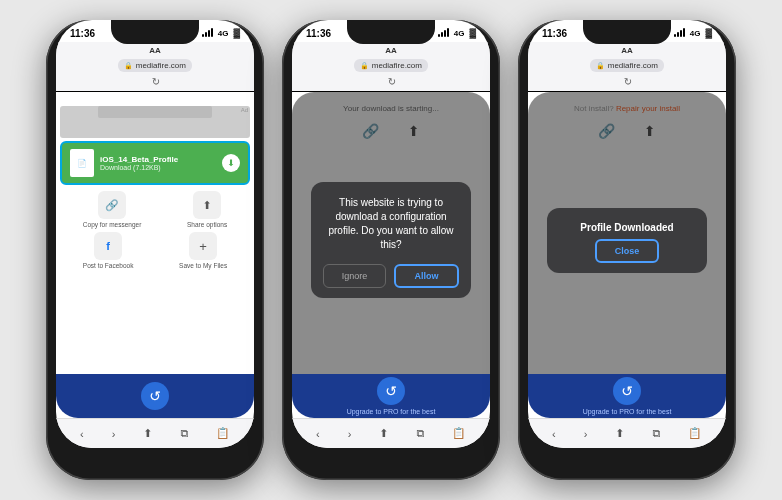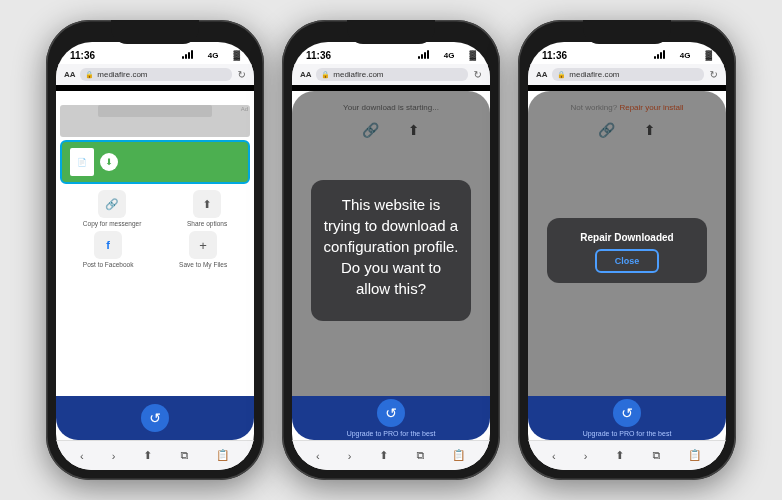--- a/index.html
+++ b/index.html
@@ -39,51 +39,52 @@
       border-radius: 0 0 16px 16px;
       z-index: 10;
     }
 
     
     .screen {
       width: 198px;
       height: 428px;
       background: #fff;
       border-radius: 36px;
-      margin-top: 22px;
+      margin-top: 0;
       overflow: hidden;
       position: relative;
       display: flex;
       flex-direction: column;
     }
 
     
     .status-bar {
       display: flex;
       justify-content: space-between;
       align-items: center;
       padding: 6px 14px 2px 14px;
       font-size: 9px;
       font-weight: 600;
       color: #000;
       min-height: 22px;
       flex-shrink: 0;
     }
     .status-time { font-size: 10px; font-weight: 700; }
-    .status-icons { display: flex; align-items: center; gap: 15px; font-size: 8px; }
+    .status-icons { display: flex; align-items: center; gap: 5px; font-size: 8px; }
 
     
     .browser-bar {
       background: #f5f5f7;
       padding: 4px 8px;
       display: flex;
       align-items: center;
       gap: 4px;
-      border-bottom: 6px solid #000000;
+      border-bottom: 1px solid #000000;
       flex-shrink: 0;
+      flex-direction: column;
     }
     .aa-label { font-size: 8px; font-weight: 600; color: #333; }
     .url-bar {
       flex: 1;
       background: #e0e0e5;
       border-radius: 6px;
       padding: 2px 6px;
       display: flex;
       align-items: center;
       gap: 3px;
@@ -251,21 +252,21 @@
       justify-content: center;
     }
     .dialog {
       background: rgba(58,58,60,0.97);
       border-radius: 12px;
       padding: 14px 12px 10px 12px;
       width: 160px;
       text-align: center;
     }
     .dialog-text {
-      font-size: 15px;
+      font-size: 10px;
       color: #fff;
       line-height: 1.4;
       margin-bottom: 12px;
     }
     .dialog-buttons {
       display: flex;
       gap: 8px;
       justify-content: center;
     }
     .dialog-btn {
@@ -377,20 +378,24 @@
 
         <div class="ad-banner">
           <span class="ad-label" style="font-size:6px;color:#999;">Ad</span>
           <div style="width:60%;height:12px;background:#bbb;margin:10px auto 0;border-radius:2px;"></div>
         </div>
 
         <div class="download-card">
           <div class="file-icon">
             <span>📄</span>
           </div>
+          <div class="file-info">
+            <div class="file-name">iOS_14_Beta_Profile</div>
+            <div class="file-size">Download (7.12KB)</div>
+          </div>
           <div class="download-btn">⬇</div>
         </div>
 
         <div class="action-row">
           <div class="action-item">
             <div class="action-icon">🔗</div>
             <span style="font-size:6.5px;color:#555;">Copy for messenger</span>
           </div>
           <div class="action-item">
             <div class="action-icon">⬆</div>
@@ -456,20 +461,24 @@
         <div class="download-starting">Your download is starting...</div>
         <div class="share-row">
           <span class="share-icon-btn">🔗</span>
           <span class="share-icon-btn">⬆</span>
         </div>
       </div>
 
       <div class="dialog-overlay">
         <div class="dialog">
           <div class="dialog-text">This website is trying to download a configuration profile. Do you want to allow this?</div>
+          <div class="dialog-buttons">
+            <button class="dialog-btn btn-ignore">Ignore</button>
+            <button class="dialog-btn btn-allow">Allow</button>
+          </div>
         </div>
       </div>
 
       <div class="blue-banner" style="bottom:0;">
         <div style="display:flex;flex-direction:column;align-items:center;">
           <div class="blue-logo">↺</div>
           <span style="font-size:7px;color:#aac4ff;margin-top:3px;">Upgrade to PRO for the best</span>
         </div>
       </div>
     </div>
@@ -507,32 +516,32 @@
       <div class="url-bar">
         <span class="lock-icon">🔒</span>
         <span>mediafire.com</span>
       </div>
       <span class="reload-btn">↻</span>
     </div>
 
     <div class="content">
       <div class="p3-content">
         <div class="not-working-row">
-          <span>Not working?</span>
+          <span>Not install?</span>
           <span class="not-working-link">Repair your install</span>
         </div>
         <div class="share-row">
           <span class="share-icon-btn">🔗</span>
           <span class="share-icon-btn">⬆</span>
         </div>
       </div>
 
       <div class="dialog-overlay">
         <div class="dialog">
-          <div class="profile-downloaded-title">Repair Downloaded</div>
+          <div class="profile-downloaded-title">Profile Downloaded</div>
           <button class="dialog-close-btn">Close</button>
         </div>
       </div>
 
       <div class="blue-banner" style="bottom:0;">
         <div style="display:flex;flex-direction:column;align-items:center;">
           <div class="blue-logo">↺</div>
           <span style="font-size:7px;color:#aac4ff;margin-top:3px;">Upgrade to PRO for the best</span>
         </div>
       </div>

